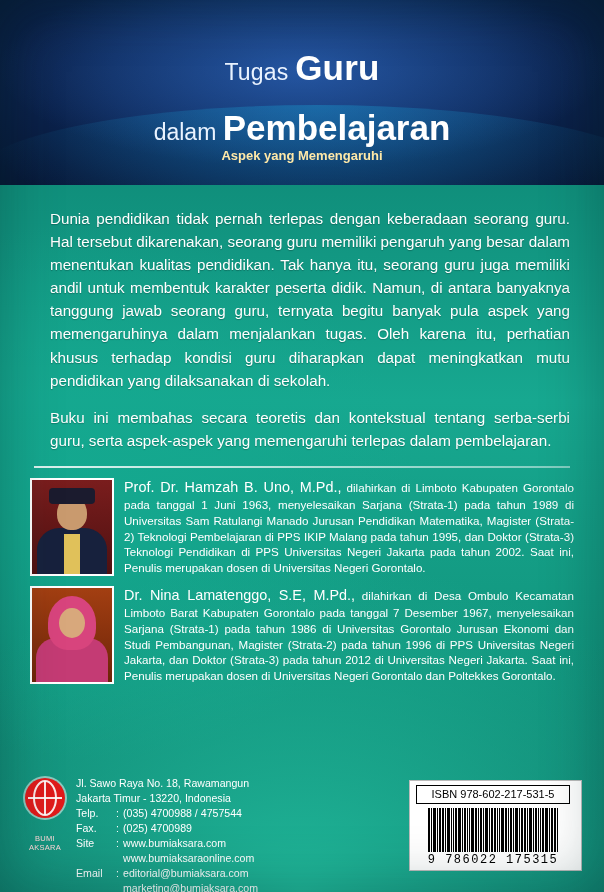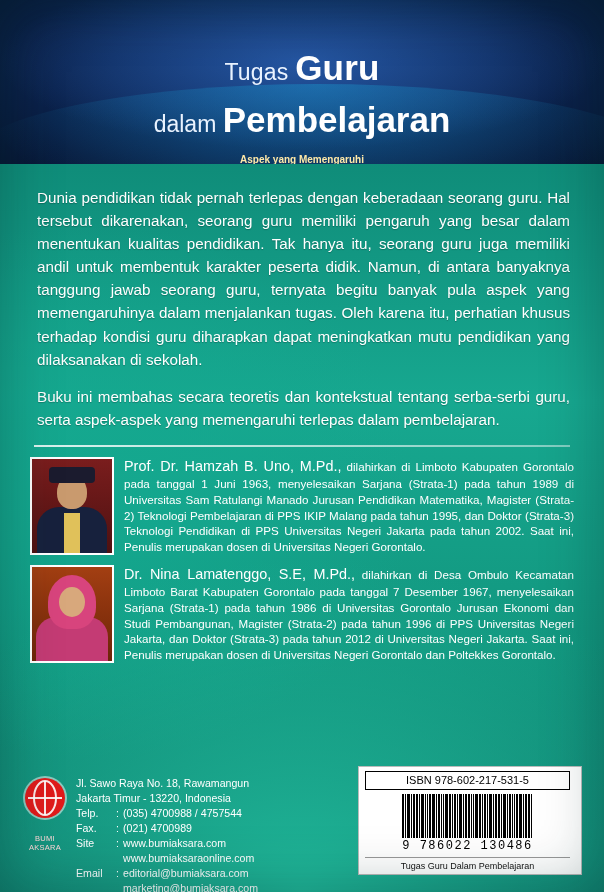--- a/index.html
+++ b/index.html
@@ -26,21 +26,21 @@
     content: "";
     position: absolute;
     inset: 0;
     pointer-events: none;
     box-shadow: inset 0 0 60px rgba(0, 40, 40, 0.35);
   }
 
   
   .title-band {
     position: relative;
-    height: 164px;
+    height: 185px;
     background:
       radial-gradient(ellipse 70% 100% at 50% 40%, #123a7a 0%, #0d2a5c 45%, #091c40 75%, #061530 100%);
     overflow: hidden;
   }
   .title-band::before {
     content: "";
     position: absolute;
     left: -10%;
     top: -40%;
     width: 120%;
@@ -65,47 +65,46 @@
     font-size: 23px;
     color: #eaf3ff;
     letter-spacing: 0.2px;
   }
   .t-line1 .big {
     font-size: 35px;
     font-weight: bold;
     color: #ffffff;
   }
   .t-line2 {
-    margin-top: 12px;
+    margin-top: 20px;
     font-size: 23px;
     color: #eaf3ff;
   }
   .t-line2 .big {
     font-size: 35px;
     font-weight: bold;
     color: #ffffff;
   }
   .t-sub {
-    margin-top: 14px;
-    font-size: 10px;
+    font-size: 13px;
     color: #ffe9a8;
     font-weight: bold;
   }
 
   
   .blurb {
     padding: 22px 34px 0 34px;
     color: #ffffff;
     font-size: 15.2px;
     line-height: 1.52;
     text-align: justify;
     text-shadow: 0 1px 1px rgba(0,0,0,0.25);
   }
   .blurb p {
-    margin: 0 0 14px 3px;
+    margin: 0 0 14px 16px;
   }
 
   .divider {
     margin: 6px 34px 10px 34px;
     height: 2px;
     background: linear-gradient(90deg, rgba(255,255,255,0.85), rgba(255,255,255,0.45));
   }
 
   
   .bios {
@@ -298,25 +297,25 @@
     width: 40px;
     flex: 0 0 40px;
   }
   .addr-colon {
     width: 7px;
     flex: 0 0 7px;
   }
 
   
   .isbn-box {
-    width: 224px;
+    width: 173px;
     background: #ffffff;
     border: 1px solid #bbbbbb;
     box-sizing: border-box;
-    margin-top: 4px;
+    margin-top: 18px;
     padding: 4px 11px 3px 6px;
     text-align: center;
   }
   .isbn-text {
     font-size: 11px;
     color: #000000;
     border: 1px solid #000000;
     padding: 2px 0 3px 0;
     font-family: "Liberation Sans", sans-serif;
   }
@@ -417,21 +416,21 @@
         <div>Jl. Sawo Raya No. 18, Rawamangun</div>
         <div>Jakarta Timur - 13220, Indonesia</div>
         <div class="addr-row">
           <span class="addr-label">Telp.</span>
           <span class="addr-colon">:</span>
           <span>(035) 4700988 / 4757544</span>
         </div>
         <div class="addr-row">
           <span class="addr-label">Fax.</span>
           <span class="addr-colon">:</span>
-          <span>(021) 4700989</span>
+          <span>(025) 4700989</span>
         </div>
         <div class="addr-row">
           <span class="addr-label">Site</span>
           <span class="addr-colon">:</span>
           <span>www.bumiaksara.com</span>
         </div>
         <div class="addr-row">
           <span class="addr-label"></span>
           <span class="addr-colon"></span>
           <span>www.bumiaksaraonline.com</span>
@@ -494,19 +493,18 @@
           <i style="width:2px"></i>
         <i style="width:1px"></i>
           <i style="width:1px"></i>
           <i style="width:2px"></i>
           <i style="width:3px"></i>
         <i style="width:1px"></i>
           <i style="width:2px"></i>
           <i style="width:2px"></i>
           <i style="width:1px"></i>
       </div>
-      <div class="isbn-digits">9 786022 130486</div>
-      <div class="isbn-caption">Tugas Guru Dalam Pembelajaran</div>
+      <div class="isbn-digits">9 786022 175315</div>
     </div>
 
   </div>
 
 </div>
 
 </body></html>

